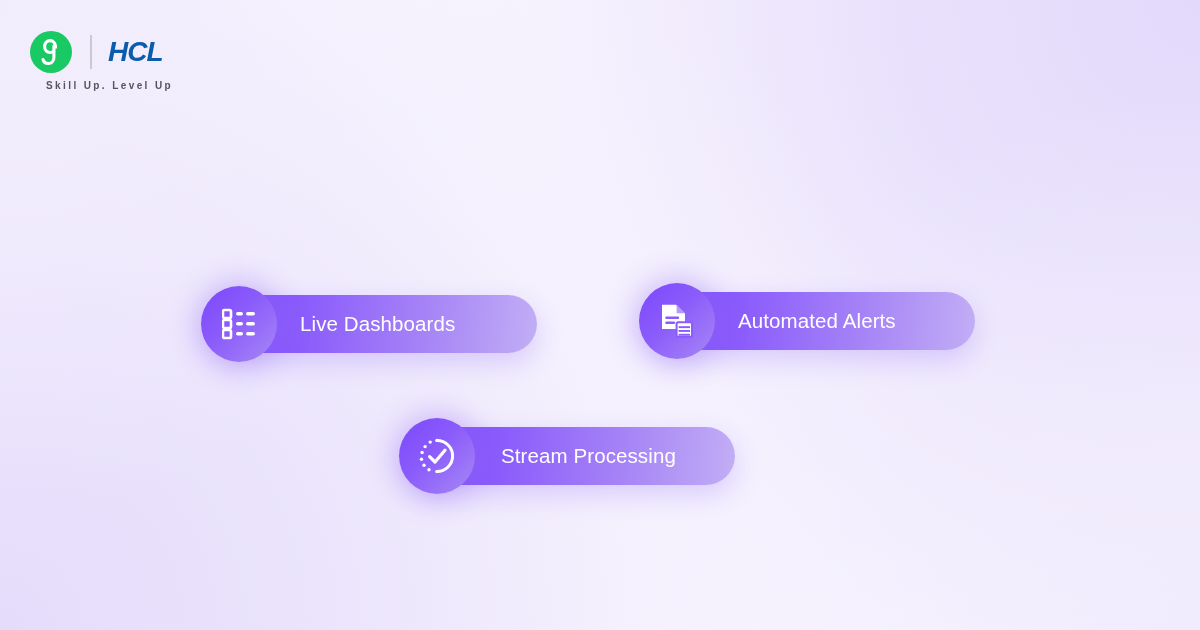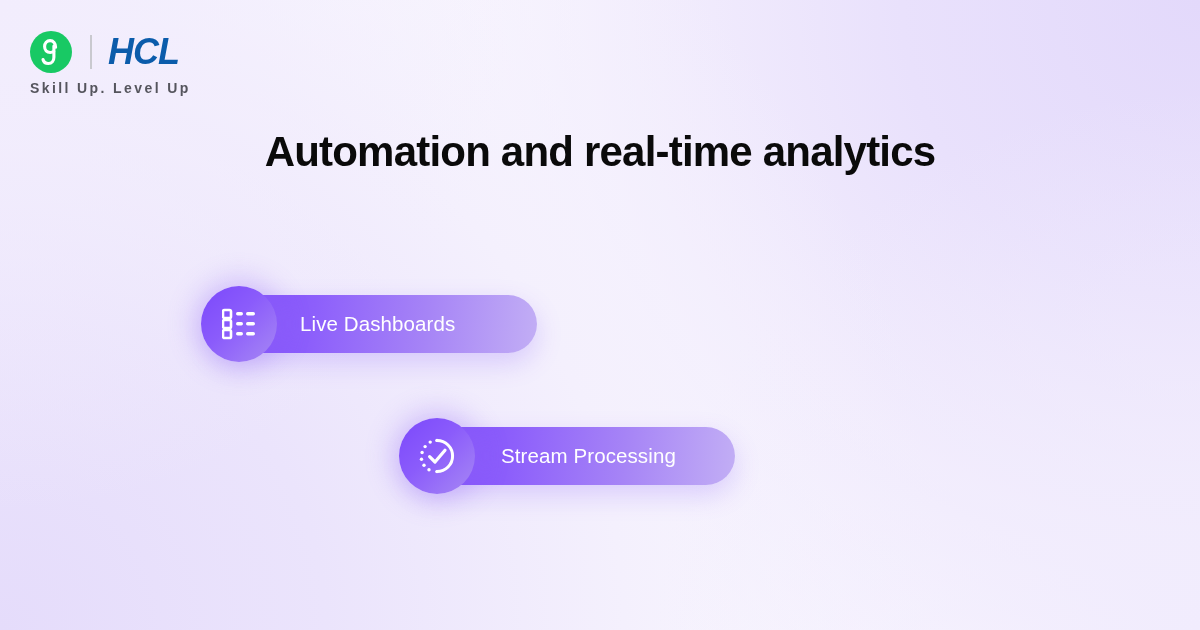--- a/index.html
+++ b/index.html
@@ -52,26 +52,26 @@
   }
   .guvi-word {
     font-size:36px; font-weight:700; letter-spacing:-0.5px;
     color:#0c0c0c; margin-left:10px; line-height:1;
   }
   .brand-sep {
     width:2px; height:34px; background:#c9c9cf;
     margin:0 16px 0 18px; flex:0 0 auto;
   }
   .hcl-word {
-    font-size:36px; font-weight:800; font-style:italic;
+    font-size:28px; font-weight:800; font-style:italic;
     letter-spacing:-1px; color:#0b5cab; line-height:1;
   }
   .brand-tag {
-    font-size:14px; font-weight:700; letter-spacing:2.4px;
-    color:#55555d; margin-left:0;
+    font-size:10px; font-weight:700; letter-spacing:2.4px;
+    color:#55555d; margin-left:16px;
   }
 
   
   .headline {
     position:absolute; top:128px; left:0; width:1200px;
     text-align:center;
     font-size:42px; font-weight:800; letter-spacing:-0.8px;
     color:#0a0a0a;
   }
 
@@ -137,39 +137,53 @@
 
 
       <span class="brand-sep"></span>
 
       <span class="hcl-word">HCL</span>
     </div>
 
     <div class="brand-tag">Skill Up. Level Up</div>
   </div>
 
-  <div class="headline">Automation and real-time analytics</div>
 
   <div class="pill" id="pill-1">
     <span class="badge">
       <svg width="34" height="32" viewBox="0 0 34 32" aria-hidden="true">
         <rect x="1" y="2" width="8" height="8" rx="1.6" fill="none" stroke="#fff" stroke-width="2.6"></rect>
         <rect x="1" y="12" width="8" height="8" rx="1.6" fill="none" stroke="#fff" stroke-width="2.6"></rect>
         <rect x="1" y="22" width="8" height="8" rx="1.6" fill="none" stroke="#fff" stroke-width="2.6"></rect>
         <rect x="14" y="4" width="7" height="3.4" rx="1.7" fill="#fff"></rect>
         <rect x="24" y="4" width="9" height="3.4" rx="1.7" fill="#fff"></rect>
         <rect x="14" y="14" width="7" height="3.4" rx="1.7" fill="#fff"></rect>
         <rect x="24" y="14" width="9" height="3.4" rx="1.7" fill="#fff"></rect>
         <rect x="14" y="24" width="7" height="3.4" rx="1.7" fill="#fff"></rect>
         <rect x="24" y="24" width="9" height="3.4" rx="1.7" fill="#fff"></rect>
       </svg>
     </span>
     <span class="pill-label">Live Dashboards</span>
   </div>
 
+  <div class="pill" id="pill-2">
+    <span class="badge">
+      <svg width="34" height="36" viewBox="0 0 34 36" aria-hidden="true">
+        <path d="M2 1.8 h14.2 L25 10.4 V26 H2 Z" fill="#ffffff"></path>
+        <path d="M16.6 1.8 V10.2 H24.8 Z" fill="#b39bf6"></path>
+        <rect x="5.2" y="13.4" width="14" height="2.6" rx="1.3" fill="#8b5cfb"></rect>
+        <rect x="5.2" y="18.4" width="10" height="2.6" rx="1.3" fill="#8b5cfb"></rect>
+        <rect x="16.6" y="19.2" width="15.4" height="14.6" rx="1.6" fill="#ffffff" stroke="#8b5cfb" stroke-width="2"></rect>
+        <rect x="18.6" y="23.2" width="11.4" height="1.9" fill="#8b5cfb"></rect>
+        <rect x="18.6" y="27.0" width="11.4" height="1.9" fill="#8b5cfb"></rect>
+        <rect x="18.6" y="30.8" width="11.4" height="1.9" fill="#8b5cfb"></rect>
+      </svg>
+    </span>
+    <span class="pill-label">Automated Alerts</span>
+  </div>
 
   <div class="pill" id="pill-3">
     <span class="badge">
       <svg width="38" height="38" viewBox="0 0 38 38" aria-hidden="true">
         <path d="M19 3.4 A15.6 15.6 0 0 1 19 34.6" fill="none" stroke="#ffffff" stroke-width="3" stroke-linecap="round"></path>
         <g fill="#ffffff">
           <circle cx="19" cy="3.4" r="1.7"></circle>
           <circle cx="12.2" cy="5.1" r="1.7"></circle>
           <circle cx="7.1" cy="9.6" r="1.7"></circle>
           <circle cx="4.1" cy="15.5" r="1.7"></circle>

